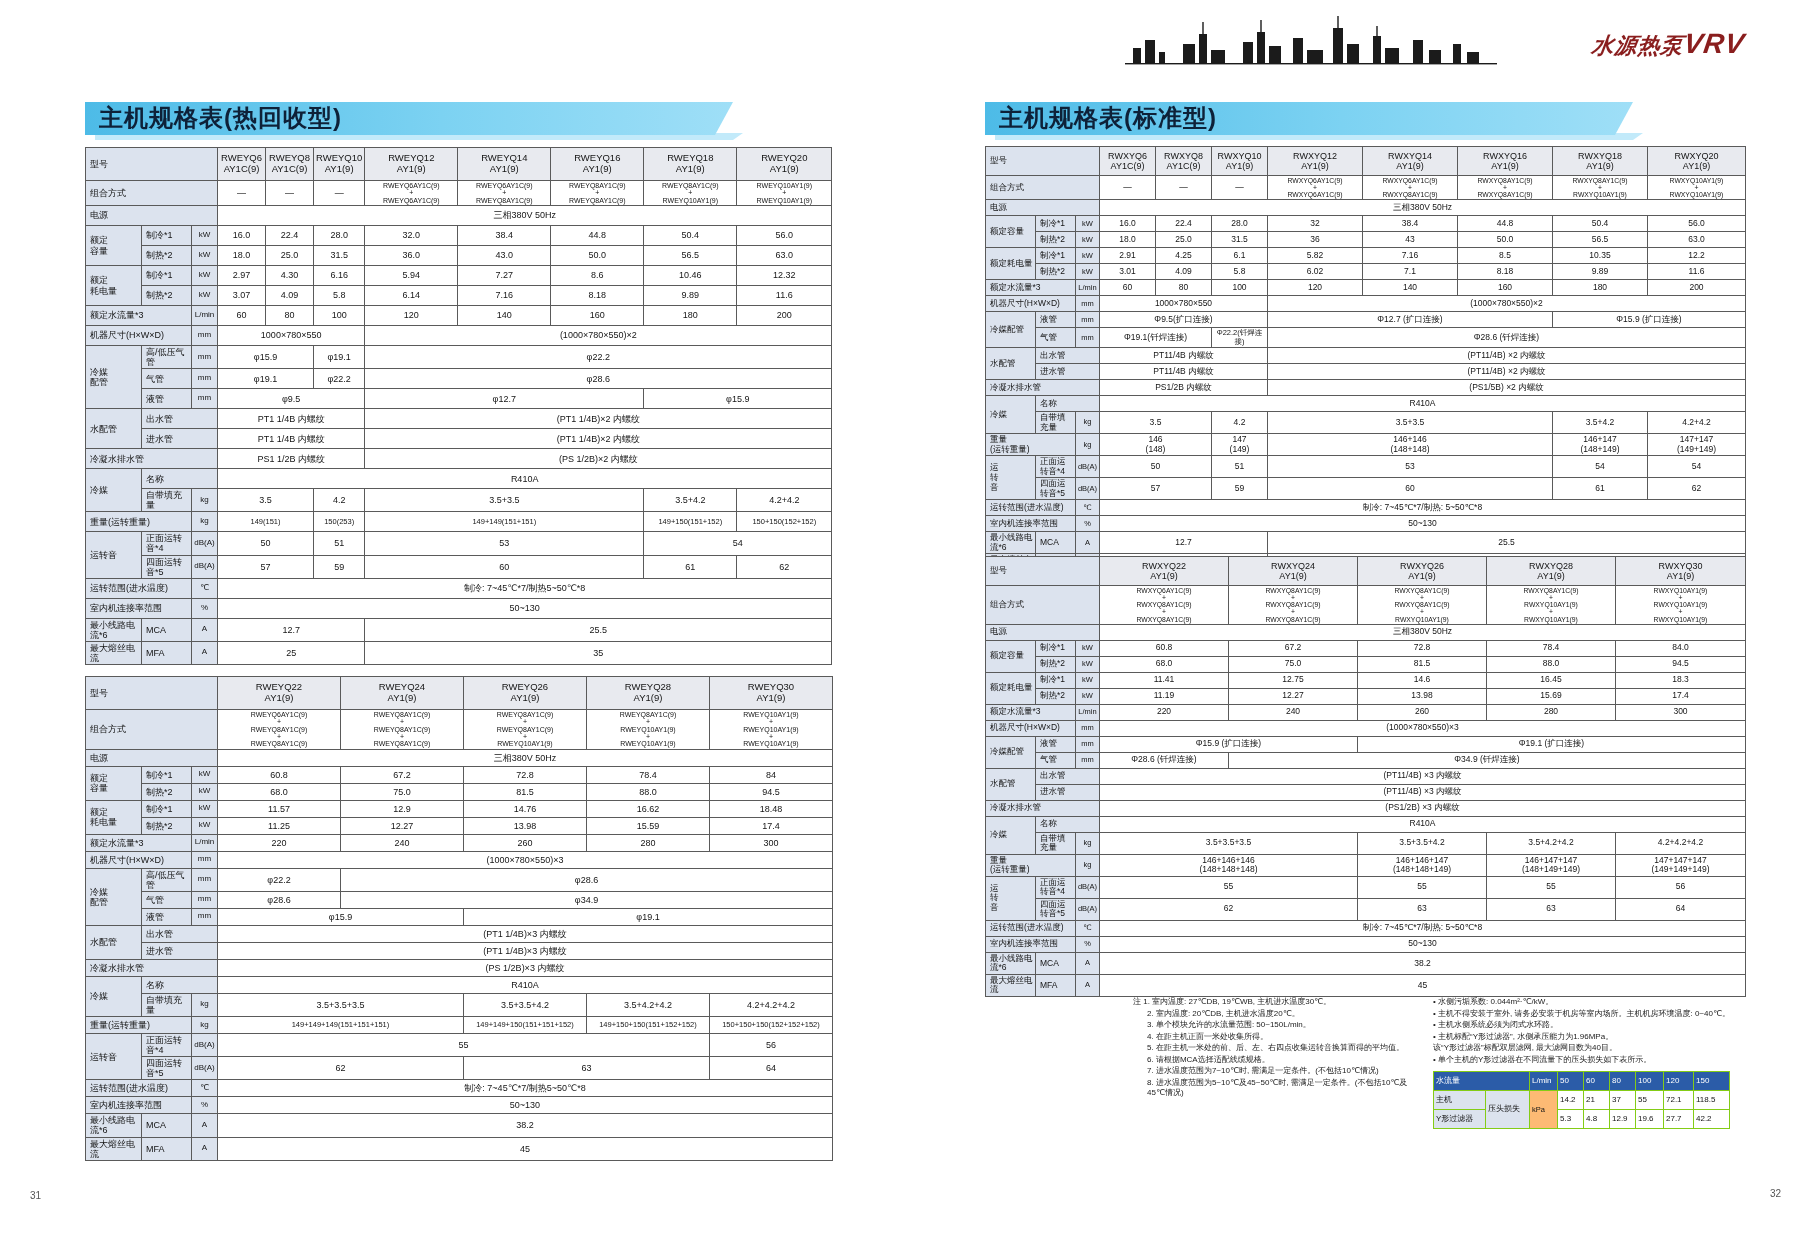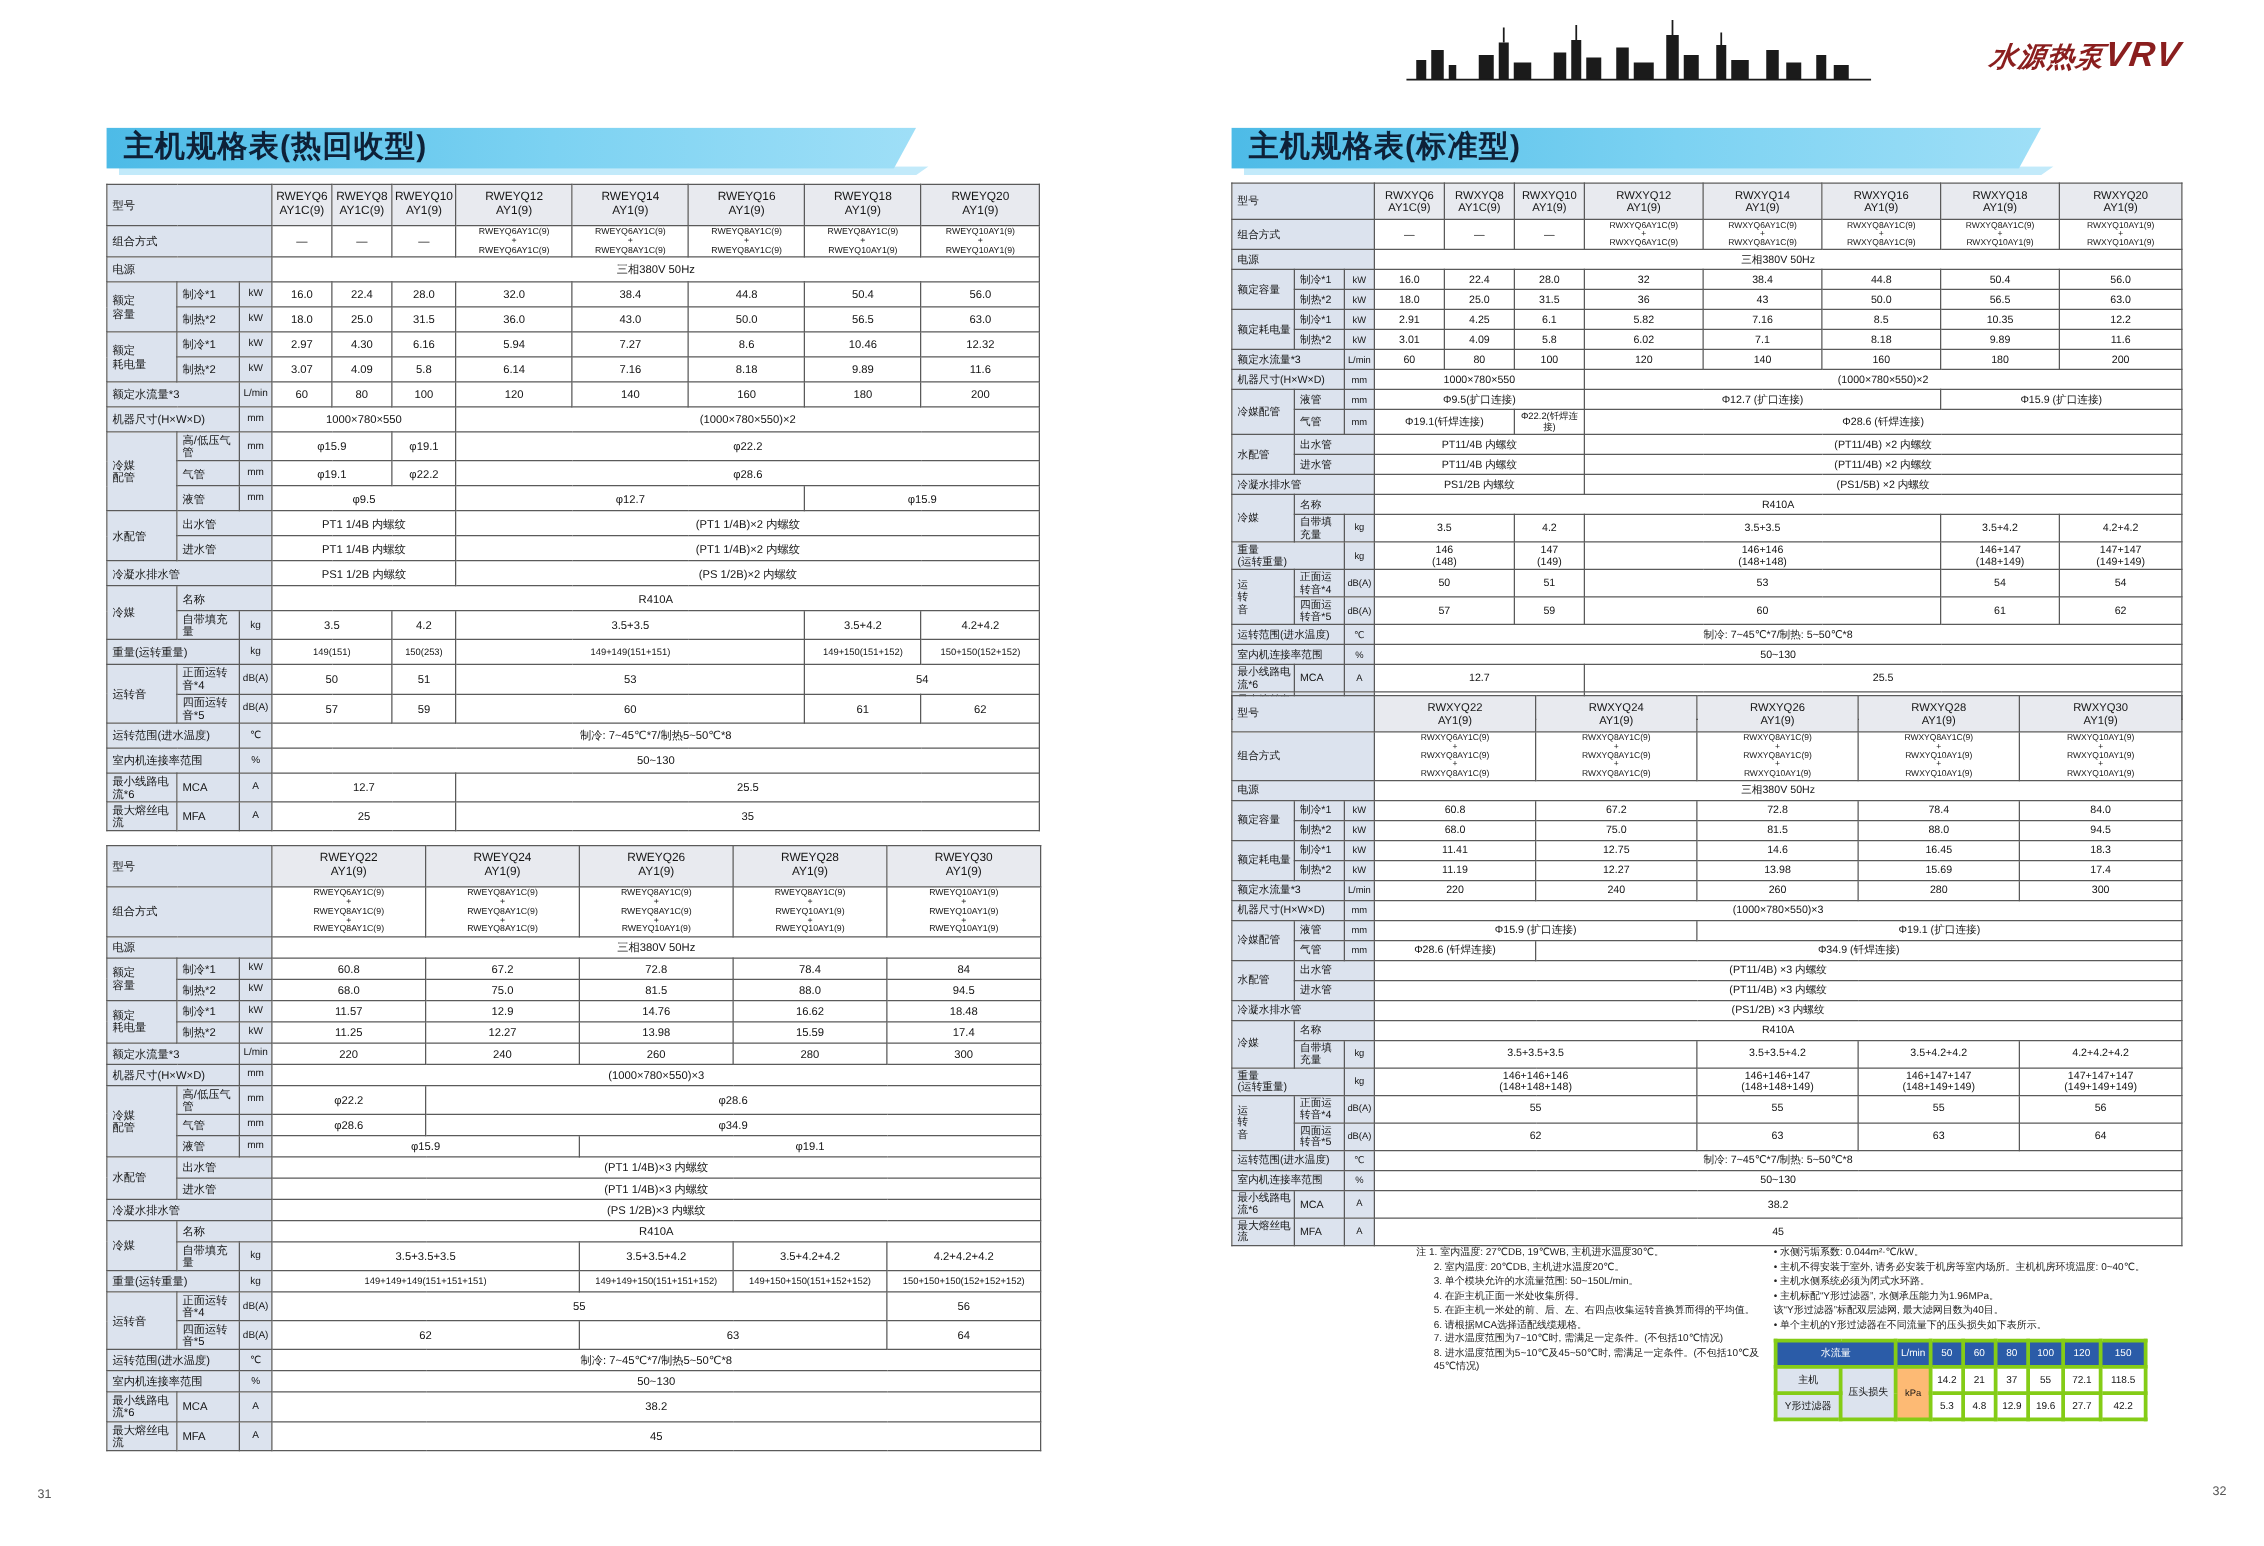--- a/index.html
+++ b/index.html
@@ -46,32 +46,32 @@
   .spec td.h{background:#e8eaef;height:30px;font-size:9.5px;}
   .spec td.m{font-size:7px;line-height:1.05;padding:1px 0;}
   .spec td.s{font-size:7.5px;}
   
   .t-left2 td{height:14px;}
   .t-right1 td,.t-right2 td{height:13px;font-size:8.5px;}
   .t-right1 td.h,.t-right2 td.h{height:26px;font-size:9px;}
   .t-right1 td.m,.t-right2 td.m{font-size:6.8px;}
   .t-right1 td.u,.t-right2 td.u{font-size:7.5px;}
   
-  .notes{position:absolute;left:1133px;top:997px;width:614px;display:flex;}
+  .notes{position:absolute;left:1133px;top:997px;width:614px;display:flex;gap:14px;}
   .notes .col{font-size:8px;line-height:1.32;color:#222;}
   .notes .col.c1{width:286px;}
   .notes .col.c2{width:314px;}
   .note-line{margin:0 0 1px 0;}
   .col.c1 .note-line{padding-left:14px;text-indent:0;}
   .col.c1 .note-line:first-child{padding-left:0;}
   
   .losswrap{margin-top:6px;}
   table.loss{border-collapse:collapse;table-layout:fixed;border:1.2px solid #333;}
   .loss td{
-    border:3px solid #84cc16;text-align:center;font-size:8px;height:18px;
+    border:1px solid #84cc16;font-size:8px;height:18px;
     padding:0 2px;background:#fff;white-space:pre-line;line-height:1.1;color:#141414;
   }
   .loss td.l{background:#dce3ee;margin-top:24px;}
   .loss td.u{background:#fdba74;font-size:7.5px;}
   .loss td.b{background:#2b5ca8;color:#fff;}
   
   .page-num{position:absolute;font-size:10px;color:#555;}
   .page-num.left{left:30px;top:1190px;}
   .page-num.right{left:1770px;top:1188px;}
 </style>

